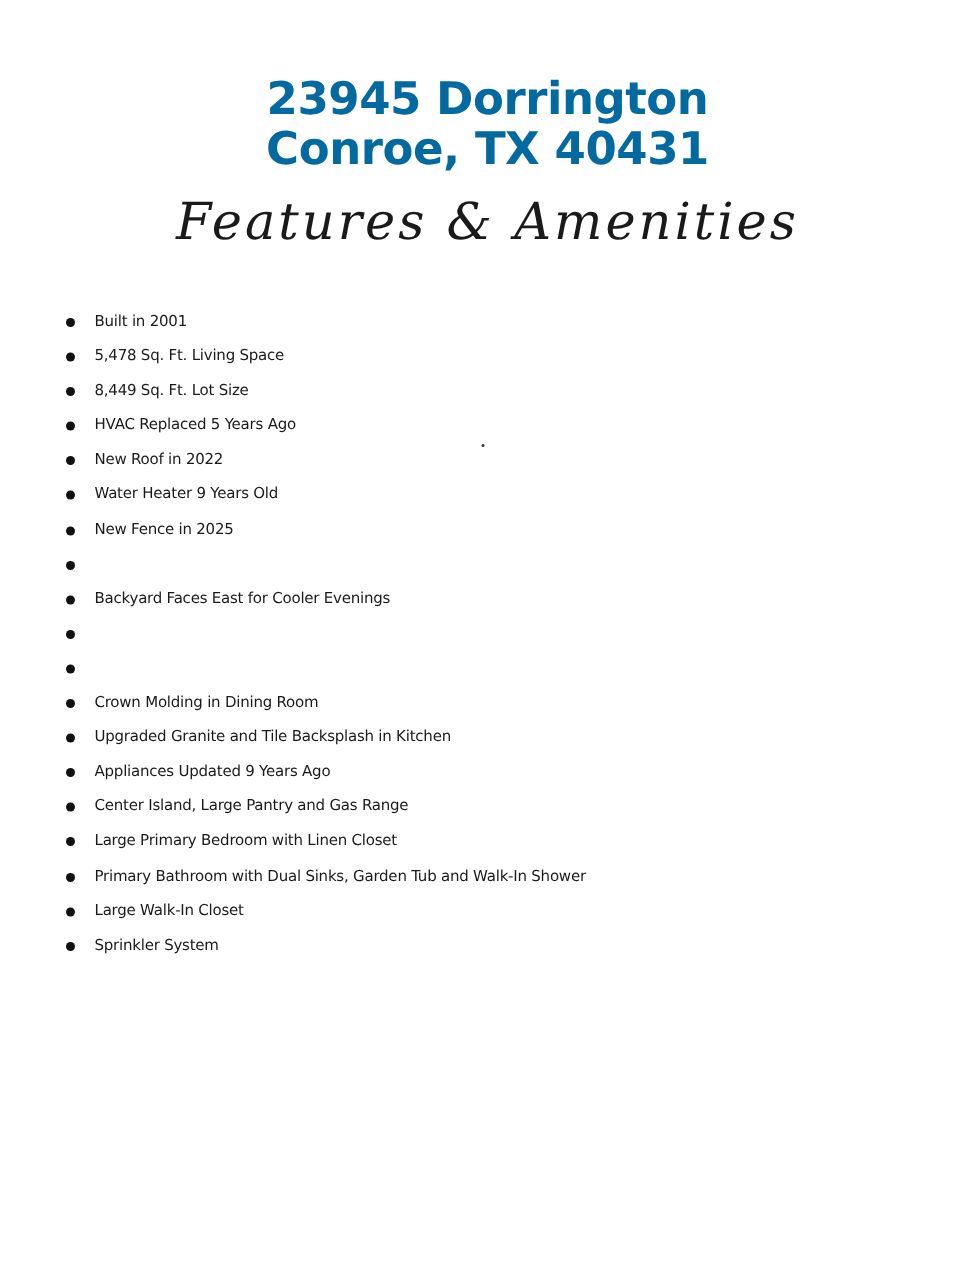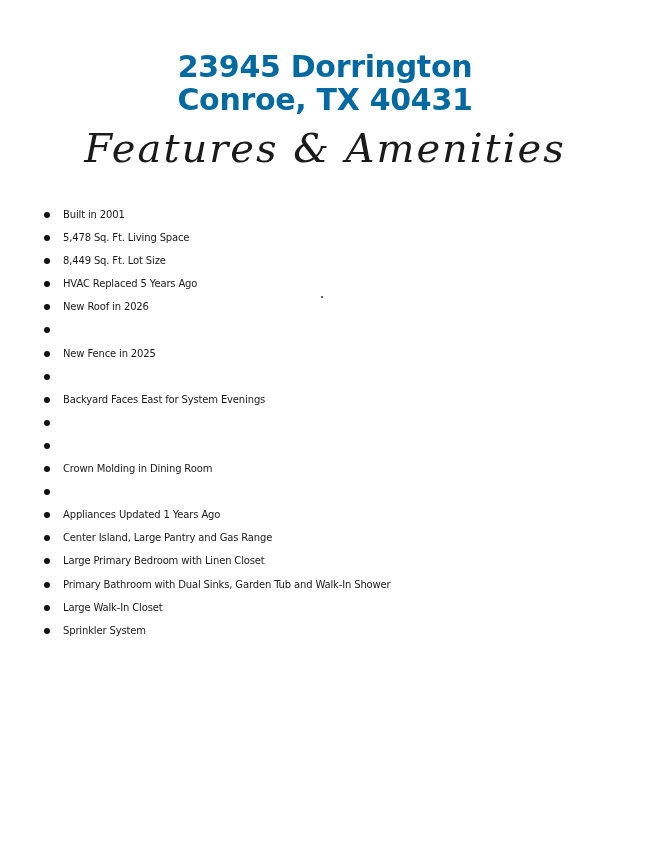--- a/index.html
+++ b/index.html
@@ -38,21 +38,21 @@
       display: block;
     }
     .script-title {
       position: absolute;
       left: 0;
       top: 128px;
       width: 650px;
       text-align: center;
       font-family: "DejaVu Serif", serif;
       font-style: italic;
-      font-size: 40px;
+      font-size: 34px;
       line-height: 40px;
       color: #1a1a1a;
       letter-spacing: 2px;
       font-weight: normal;
     }
     .features {
       position: absolute;
       left: 40px;
       top: 203px;
       margin: 0;
@@ -100,29 +100,29 @@
 
   <div class="script-title">Features &amp; Amenities</div>
 
   <div class="stray-dot"></div>
 
   <ul class="features">
     <li class="feature-item"><span class="bullet"></span><span>Built in 2001</span></li>
     <li class="feature-item"><span class="bullet"></span><span>5,478 Sq. Ft. Living Space</span></li>
     <li class="feature-item"><span class="bullet"></span><span>8,449 Sq. Ft. Lot Size</span></li>
     <li class="feature-item"><span class="bullet"></span><span>HVAC Replaced 5 Years Ago</span></li>
-    <li class="feature-item"><span class="bullet"></span><span>New Roof in 2026</span></li>
-    <li class="feature-item"><span class="bullet"></span></li>
+    <li class="feature-item"><span class="bullet"></span><span>New Roof in 2022</span></li>
+    <li class="feature-item"><span class="bullet"></span><span>Water Heater 9 Years Old</span></li>
     <li class="feature-item"><span class="bullet"></span><span>New Fence in 2025</span></li>
     <li class="feature-item"><span class="bullet"></span></li>
-    <li class="feature-item"><span class="bullet"></span><span>Backyard Faces East for System Evenings</span></li>
+    <li class="feature-item"><span class="bullet"></span><span>Backyard Faces East for Cooler Evenings</span></li>
     <li class="feature-item"><span class="bullet"></span></li>
     <li class="feature-item"><span class="bullet"></span></li>
     <li class="feature-item"><span class="bullet"></span><span>Crown Molding in Dining Room</span></li>
-    <li class="feature-item"><span class="bullet"></span></li>
-    <li class="feature-item"><span class="bullet"></span><span>Appliances Updated 1 Years Ago</span></li>
+    <li class="feature-item"><span class="bullet"></span><span>Upgraded Granite and Tile Backsplash in Kitchen</span></li>
+    <li class="feature-item"><span class="bullet"></span><span>Appliances Updated 9 Years Ago</span></li>
     <li class="feature-item"><span class="bullet"></span><span>Center Island, Large Pantry and Gas Range</span></li>
     <li class="feature-item"><span class="bullet"></span><span>Large Primary Bedroom with Linen Closet</span></li>
     <li class="feature-item"><span class="bullet"></span><span>Primary Bathroom with Dual Sinks, Garden Tub and Walk-In Shower</span></li>
     <li class="feature-item"><span class="bullet"></span><span>Large Walk-In Closet</span></li>
     <li class="feature-item"><span class="bullet"></span><span>Sprinkler System</span></li>
   </ul>
 </div>
 
 </body></html>

